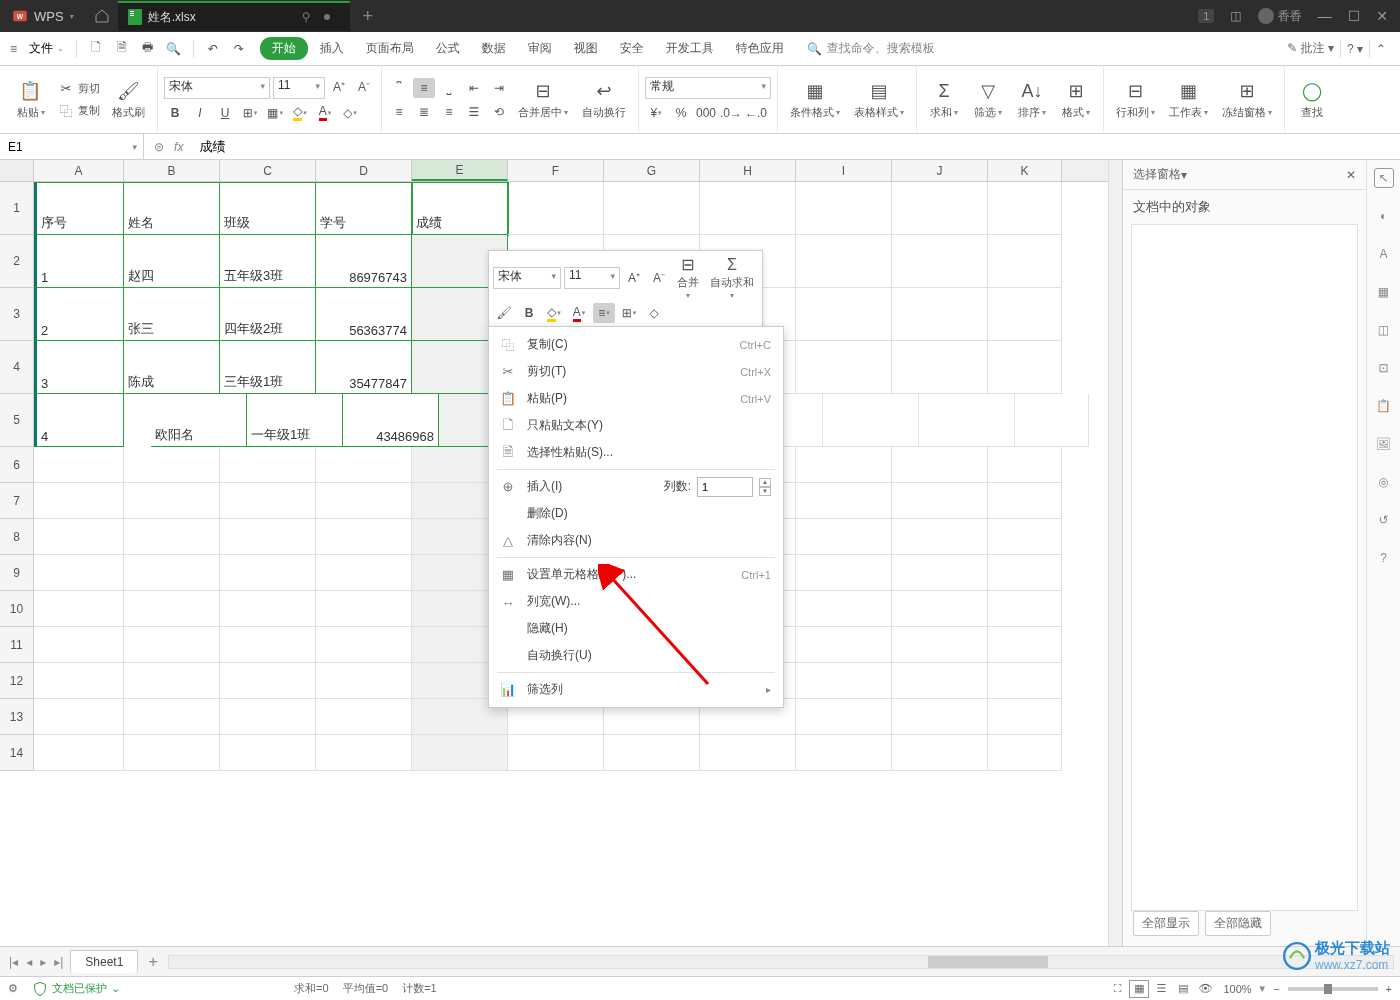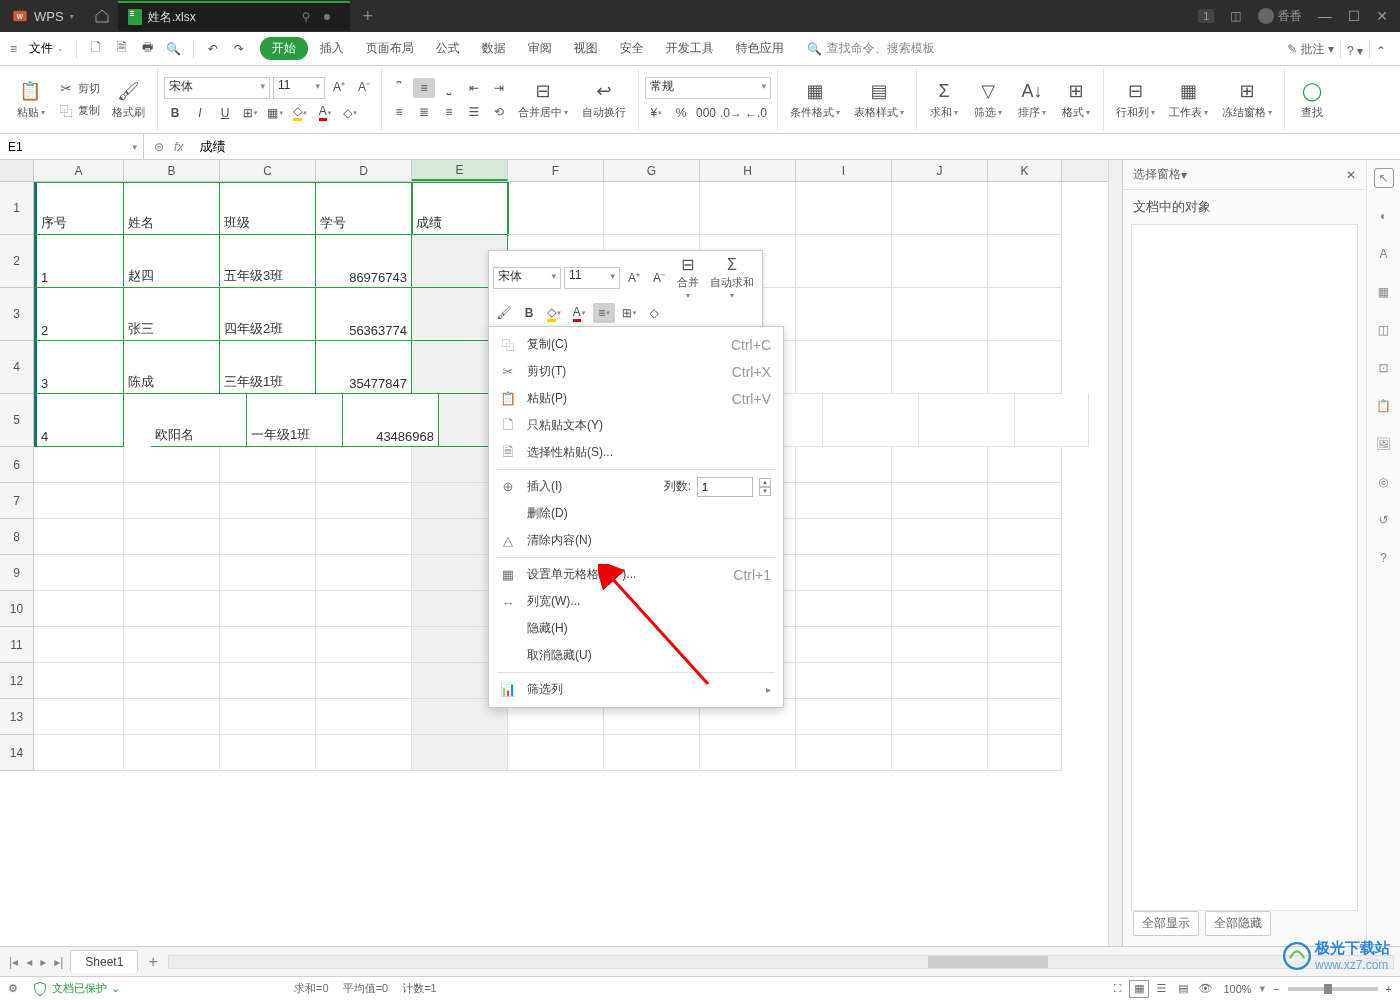--- a/index.html
+++ b/index.html
@@ -22,21 +22,21 @@
 
 
 .menubar { height: 34px; background: #fff; border-bottom: 1px solid #d0d0d0; display: flex; align-items: center; padding: 0 6px; gap: 2px; }
 .menu-left { display: flex; align-items: center; gap: 4px; }
 .menu-file { display: flex; align-items: center; gap: 4px; padding: 2px 4px; }
 .qat-btn { width: 22px; height: 22px; display: flex; align-items: center; justify-content: center; color: #555; }
 .menu-tabs { display: flex; align-items: center; gap: 2px; margin-left: 8px; }
 .menu-tab { padding: 6px 10px; color: #555; cursor: pointer; }
 .menu-tab.active { background: #2d9e3f; color: #fff; border-radius: 11px; padding: 3px 12px; }
 .search-area { display: flex; align-items: center; gap: 4px; color: #888; margin-left: 12px; }
-.menubar-right { margin-left: auto; display: flex; align-items: flex-end; gap: 6px; color: #666; padding-right: 8px; }
+.menubar-right { margin-left: auto; display: flex; align-items: center; gap: 6px; color: #666; padding-right: 8px; }
 
 
 .ribbon { height: 68px; background: #fff; border-bottom: 1px solid #d0d0d0; display: flex; align-items: stretch; padding: 2px 4px; }
 .ribbon-group { display: flex; align-items: center; padding: 0 6px; border-right: 1px solid #e5e5e5; gap: 2px; }
 .ribbon-group.noborder { border-right: none; }
 .rb-big { display: flex; flex-direction: column; align-items: center; justify-content: center; padding: 2px 6px; gap: 2px; color: #555; min-width: 42px; }
 .rb-big .icon { width: 24px; height: 24px; display: flex; align-items: center; justify-content: center; font-size: 18px; }
 .rb-big .lbl { font-size: 11px; display: flex; align-items: center; gap: 2px; }
 .rb-stack { display: flex; flex-direction: column; gap: 2px; justify-content: center; }
 .rb-small { display: flex; align-items: center; gap: 4px; padding: 2px 4px; color: #555; font-size: 11px; height: 20px; }
@@ -117,21 +117,21 @@
 .mini-row { display: flex; align-items: center; gap: 3px; }
 .mini-toolbar .font-select.name { width: 68px; }
 .mini-toolbar .font-select.size { width: 56px; }
 .mini-big { display: flex; flex-direction: column; align-items: center; padding: 0 4px; font-size: 11px; color: #555; gap: 1px; }
 .mini-big .icon { font-size: 16px; }
 
 
 .context-menu { position: absolute; left: 488px; top: 326px; width: 296px; background: #fff; border: 1px solid #ccc; box-shadow: 0 3px 10px rgba(0,0,0,0.2); z-index: 50; padding: 4px 0; }
 .ctx-item { display: flex; align-items: center; height: 27px; padding: 0 12px 0 10px; gap: 10px; color: #444; font-size: 12px; }
 .ctx-icon { width: 18px; display: flex; align-items: center; justify-content: center; color: #777; font-size: 13px; }
-.ctx-shortcut { margin-left: auto; color: #999; font-size: 14px; }
+.ctx-shortcut { margin-left: auto; color: #999; font-size: 11px; }
 .ctx-sep { height: 1px; background: #e0e0e0; margin: 3px 8px; }
 .ctx-input-row { display: flex; align-items: center; gap: 6px; margin-left: auto; }
 .ctx-input { width: 56px; height: 20px; border: 1px solid #bbb; padding: 0 4px; font-size: 11px; }
 .spinner { display: flex; flex-direction: column; }
 .spinner span { width: 12px; height: 9px; border: 1px solid #bbb; font-size: 7px; display: flex; align-items: center; justify-content: center; color: #666; }
 .ctx-submenu::after { content: "▸"; margin-left: auto; color: #888; font-size: 10px; }
 
 
 .red-arrow { position: absolute; left: 598px; top: 564px; z-index: 60; pointer-events: none; }
 
@@ -786,21 +786,21 @@
   <div class="ctx-item">
       <span class="ctx-icon">↔</span>
       <span>列宽(W)...</span>
     </div>
   <div class="ctx-item">
       <span class="ctx-icon"></span>
       <span>隐藏(H)</span>
     </div>
   <div class="ctx-item">
       <span class="ctx-icon"></span>
-      <span>取消隐藏(U)</span>
+      <span>自动换行(U)</span>
     </div>
   <div class="ctx-sep"></div>
   <div class="ctx-item ctx-submenu">
       <span class="ctx-icon">📊</span>
       <span>筛选列</span>
     </div>
 </div>
 
 <svg class="red-arrow" width="140" height="140">
   <defs>

